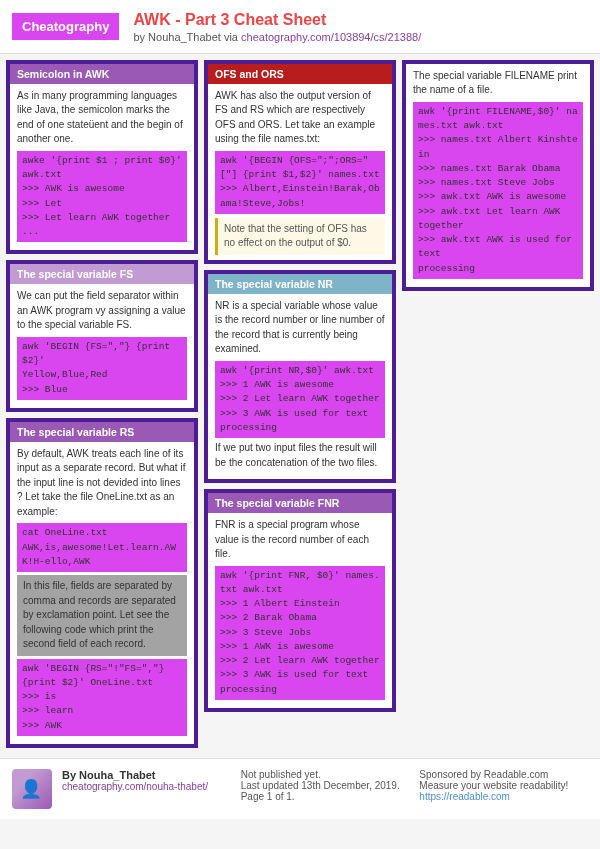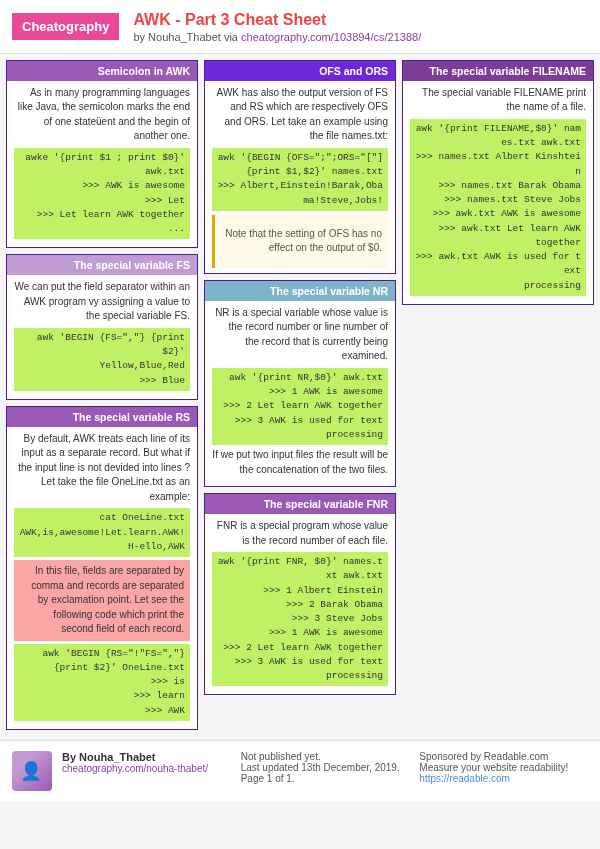--- a/index.html
+++ b/index.html
@@ -13,21 +13,21 @@
 
     
     .header {
       background: #fff;
       display: flex;
       align-items: center;
       padding: 10px 12px;
       border-bottom: 1px solid #ddd;
     }
     .logo-box {
-      background: #ec4899;
+      background: #d946ef;
       color: #fff;
       font-size: 13px;
       font-weight: bold;
       padding: 6px 10px;
       margin-right: 14px;
       flex-shrink: 0;
     }
     .header-title {
       font-size: 16px;
       font-weight: bold;
@@ -53,65 +53,64 @@
 
     .col {
       display: flex;
       flex-direction: column;
       gap: 6px;
     }
 
     
     .section {
       background: #fff;
-      border: 1px solid #4c1d95;
-      text-align: right;
+      border: 4px solid #4c1d95;
     }
     .section-header {
       padding: 4px 7px;
       font-weight: bold;
       font-size: 10.5px;
       color: #fff;
     }
     .section-header.purple { background: #9b59b6; }
     .section-header.light-purple { background: #c39bd3; }
-    .section-header.yellow { background: #6d28d9; }
+    .section-header.yellow { background: #b91c1c; }
     .section-header.teal { background: #7fb3c8; }
     .section-header.dark-purple { background: #7d3c98; }
 
     .section-body {
       padding: 5px 7px;
       font-size: 10px;
       line-height: 1.45;
       color: #333;
     }
     .section-body p {
       margin-bottom: 4px;
     }
     .code-block {
       font-family: 'Courier New', monospace;
       font-size: 9.5px;
       color: #333;
-      background: #bef264;
+      background: #d946ef;
       padding: 3px 5px;
       margin: 3px 0;
       line-height: 1.5;
       white-space: pre-wrap;
       word-break: break-all;
     }
     .note-box {
       background: #fef9e7;
       border-left: 3px solid #d4ac0d;
-      padding: 12px 6px;
+      padding: 4px 6px;
       margin-top: 4px;
       font-size: 10px;
       color: #555;
     }
     .highlight-box {
-      background: #fca5a5;
+      background: #a3a3a3;
       padding: 4px 6px;
       margin: 3px 0;
       font-size: 10px;
       color: #333;
     }
 
     
     .footer {
       background: #fff;
       border-top: 1px solid #ddd;
@@ -252,21 +251,20 @@
 &gt;&gt;&gt; 3 AWK is used for text
 processing</div>
       </div>
     </div>
 
   </div>
 
   <div class="col">
 
     <div class="section">
-      <div class="section-header dark-purple">The special variable FILENAME</div>
       <div class="section-body">
         <p>The special variable FILENAME print the name of a file.</p>
         <div class="code-block">awk '{print FILENAME,$0}' names.txt awk.txt
 &gt;&gt;&gt; names.txt Albert Kinshtein
 &gt;&gt;&gt; names.txt Barak Obama
 &gt;&gt;&gt; names.txt Steve Jobs
 &gt;&gt;&gt; awk.txt AWK is awesome
 &gt;&gt;&gt; awk.txt Let learn AWK
 together
 &gt;&gt;&gt; awk.txt AWK is used for text

